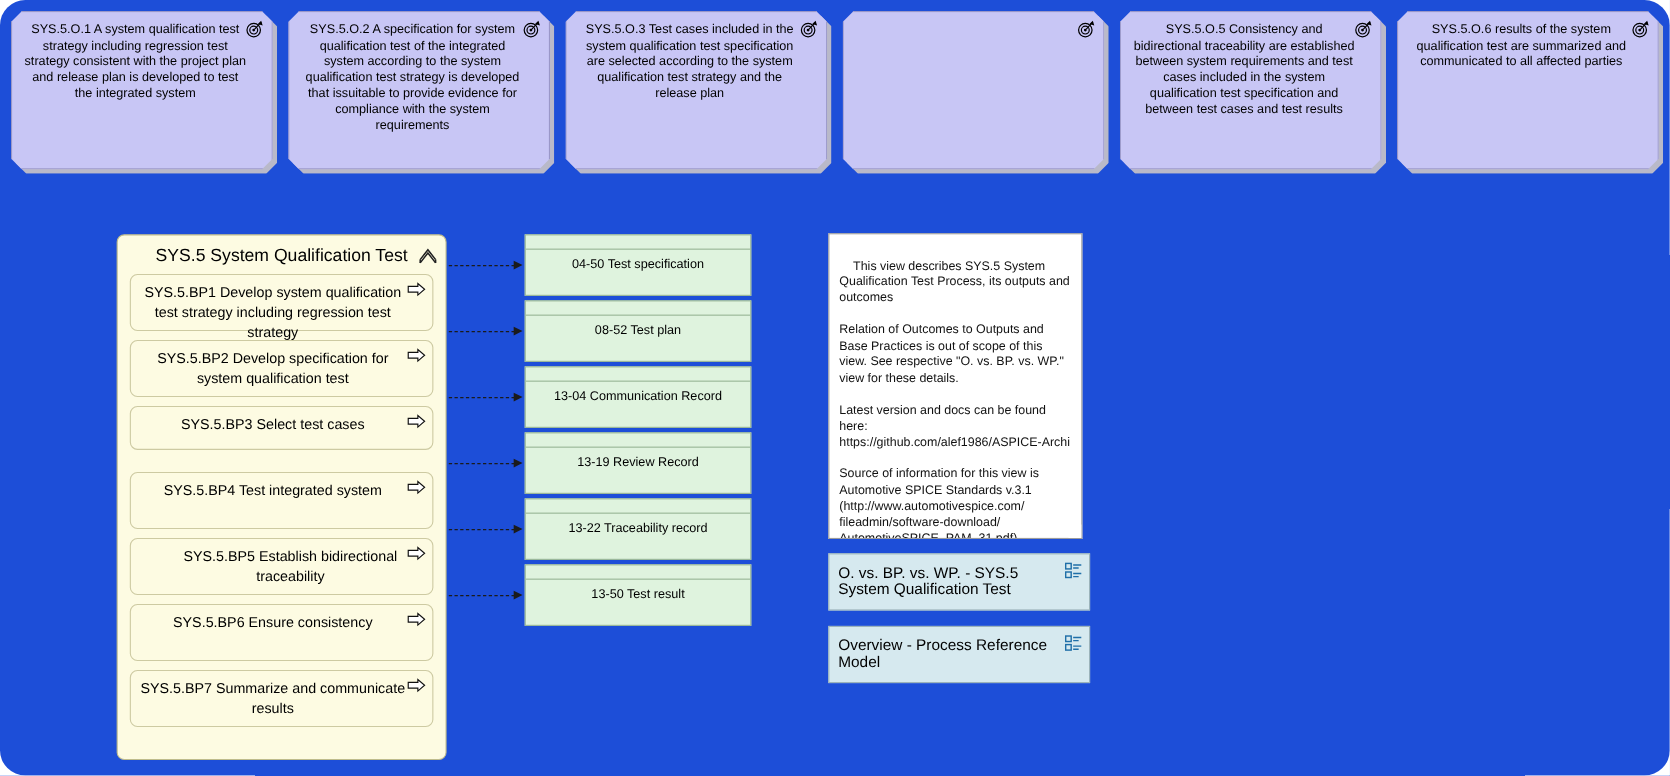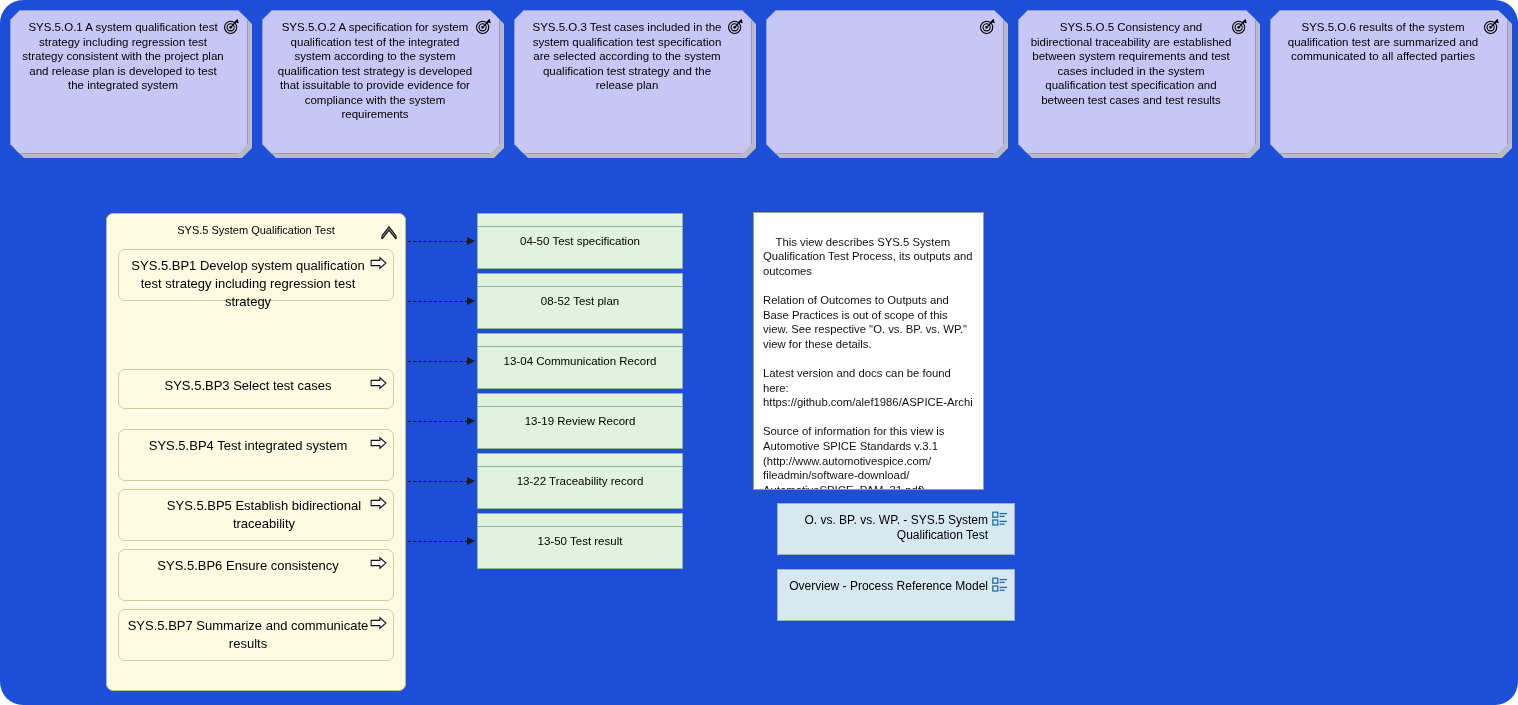--- a/index.html
+++ b/index.html
@@ -64,21 +64,21 @@
     background: #fdfbe2;
     border: 1px solid #bfbc8c;
     border-radius: 7px;
   }
   .process-group-title {
     position: absolute;
     left: 0;
     right: 0;
     top: 10px;
     text-align: center;
-    font-size: 11px;
+    font-size: 16px;
     color: #000;
     padding: 0 28px;
   }
   .process-group .chevron-ico {
     position: absolute;
     top: 8px;
     right: 6px;
     width: 20px;
     height: 20px;
   }
@@ -150,26 +150,25 @@
     clip-path: polygon(100% 0, 0 100%, 100% 100%);
     border: none;
   }
 
   
   .viewref {
     position: absolute;
     box-sizing: border-box;
     background: #d6e9ef;
     border: 1px solid #9bb3ba;
-    font-size: 12px;
+    font-size: 14px;
     line-height: 14.5px;
     color: #000;
-    text-align: right;
+    text-align: left;
     padding: 9px 26px 4px 8px;
-    margin-left: 24px;
   }
   .viewref .view-ico {
     position: absolute;
     top: 7px;
     right: 6px;
     width: 16px;
     height: 16px;
   }
 
   
@@ -291,20 +290,28 @@
 
   <div class="bp" style="left:118px; top:249px; width:276px; height:52px;">
     <span>SYS.5.BP1 Develop system qualification test strategy including regression test strategy</span>
     <span class="arrow-ico">
       <svg viewBox="0 0 20 16" width="18" height="14">
         <polygon points="1,5 11,5 11,2 18,8 11,14 11,11 1,11" fill="#fff" stroke="#111" stroke-width="1.2"></polygon>
       </svg>
     </span>
   </div>
 
+  <div class="bp" style="left:118px; top:309px; width:276px; height:52px;">
+    <span>SYS.5.BP2 Develop specification for system qualification test</span>
+    <span class="arrow-ico">
+      <svg viewBox="0 0 20 16" width="18" height="14">
+        <polygon points="1,5 11,5 11,2 18,8 11,14 11,11 1,11" fill="#fff" stroke="#111" stroke-width="1.2"></polygon>
+      </svg>
+    </span>
+  </div>
 
   <div class="bp" style="left:118px; top:369px; width:276px; height:40px;">
     <span>SYS.5.BP3 Select test cases</span>
     <span class="arrow-ico">
       <svg viewBox="0 0 20 16" width="18" height="14">
         <polygon points="1,5 11,5 11,2 18,8 11,14 11,11 1,11" fill="#fff" stroke="#111" stroke-width="1.2"></polygon>
       </svg>
     </span>
   </div>
 

